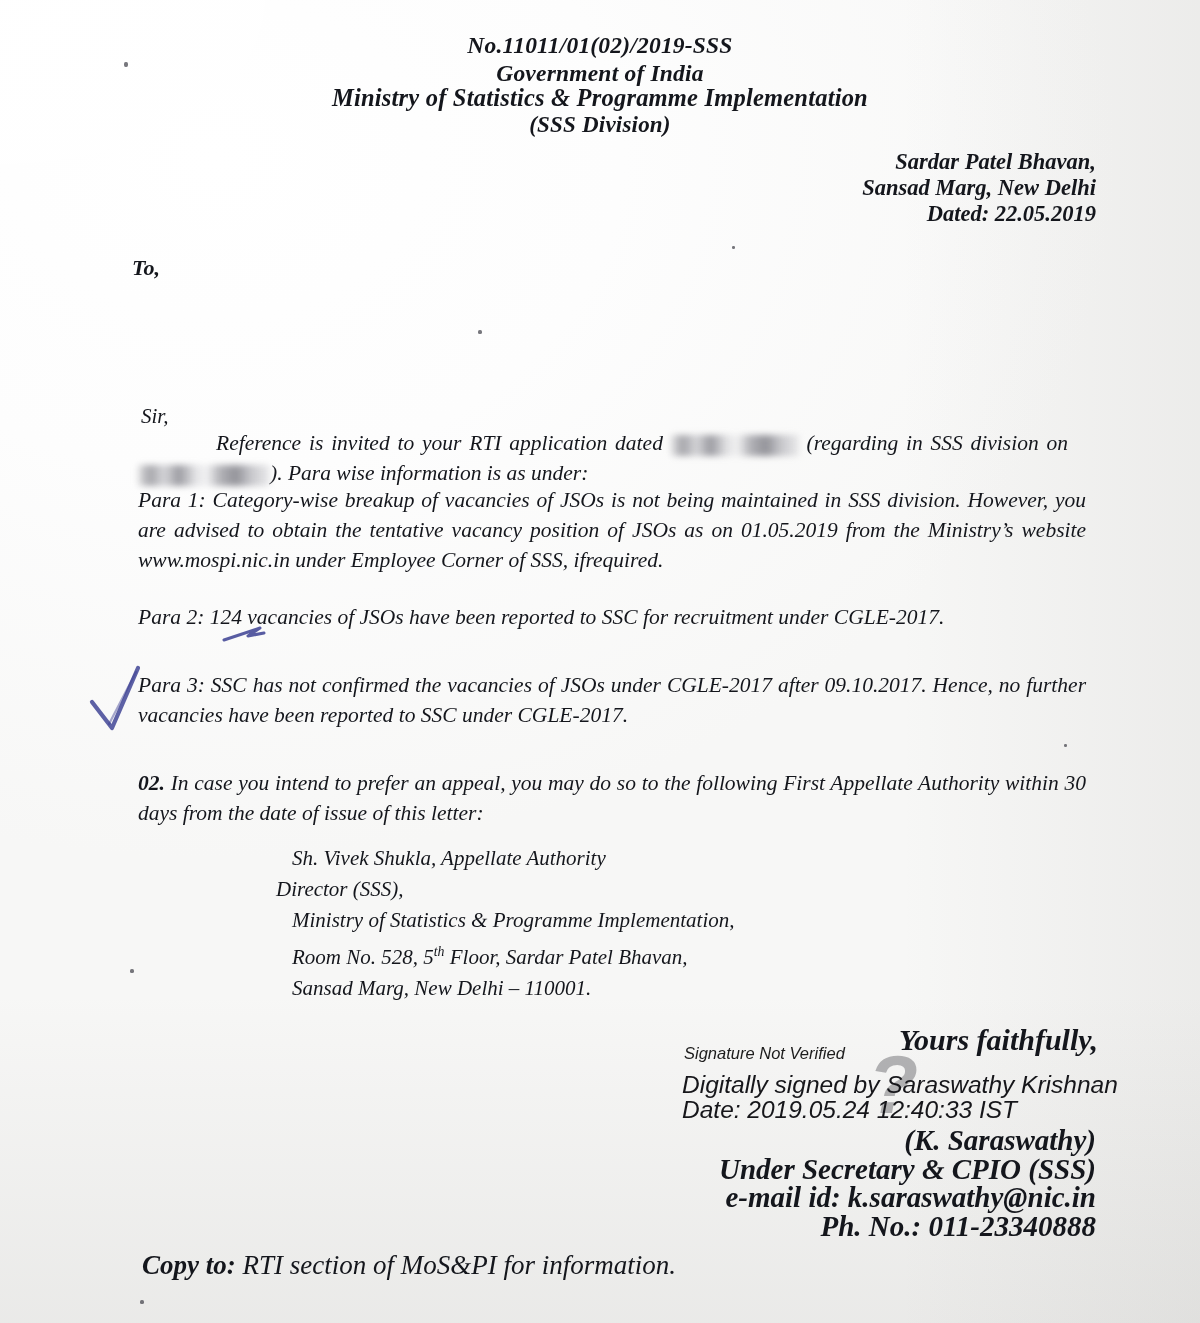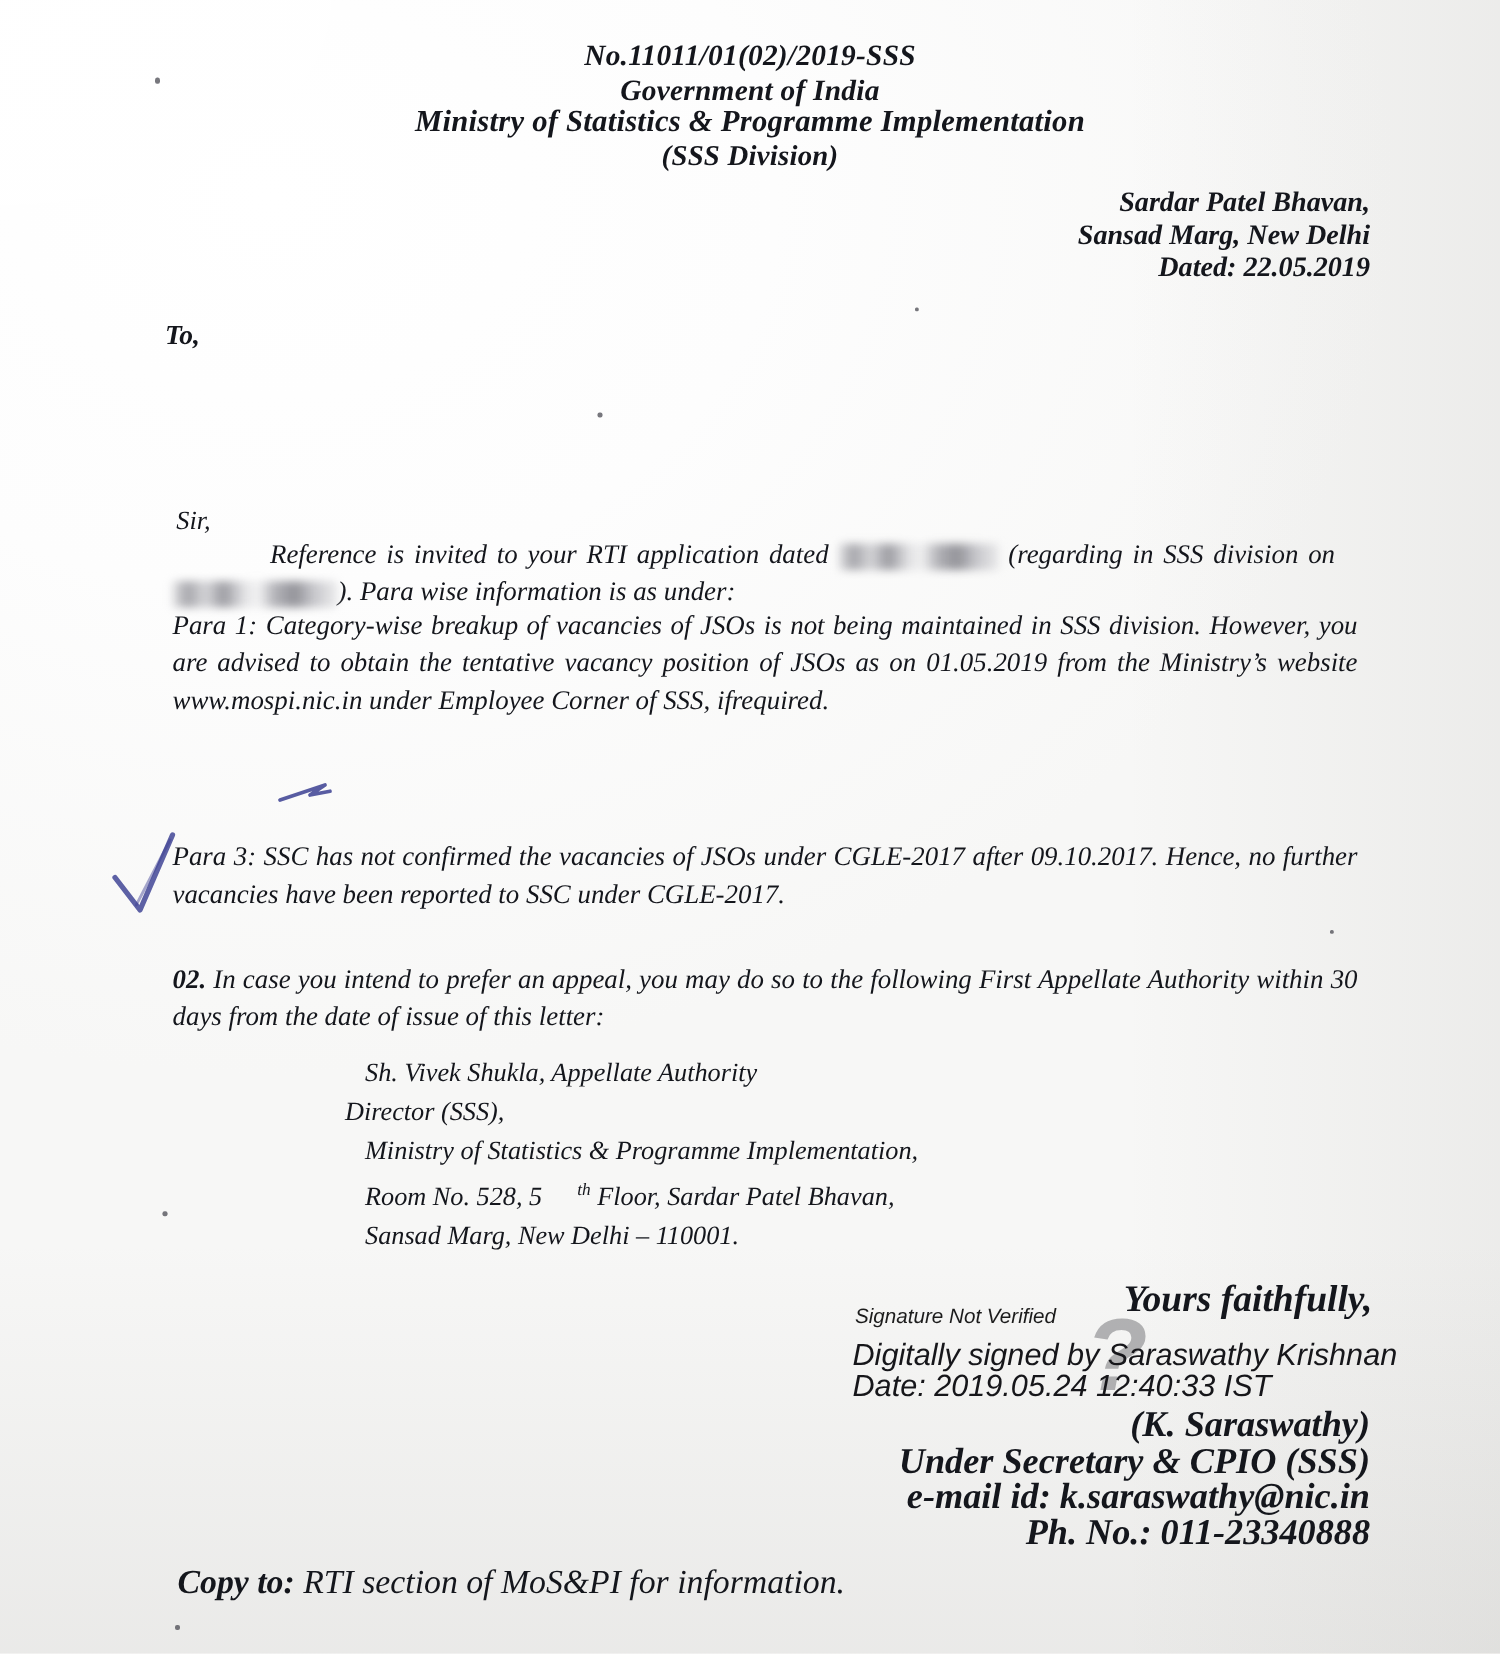--- a/index.html
+++ b/index.html
@@ -120,21 +120,21 @@
   .p02 { left: 138px; top: 768px; width: 948px; }
 
   .authority {
     position: absolute;
     left: 276px; top: 843px;
     font-size: 21px;
     line-height: 31px;
     white-space: nowrap;
   }
   .authority .ind { padding-left: 16px; display: inline-block; }
-  sup { font-size: .66em; vertical-align: super; margin-left: 28px; }
+  sup { font-size: .66em; vertical-align: super; }
 
   .yours {
     position: absolute;
     right: 102px; top: 1023px;
     font-weight: bold;
     font-size: 30px;
     white-space: nowrap;
   }
 
   
@@ -259,20 +259,24 @@
     <span class="redact redact-a"></span>
     <span>(regarding in SSS division on</span>
     <span class="redact redact-b"></span><span>). Para wise information is as under:</span>
   </div>
 
   <div class="body-p p1">
     <span>Para 1:</span>
     <span>Category-wise breakup of vacancies of JSOs is not being maintained in SSS division. However, you are advised to obtain the tentative vacancy position of JSOs as on 01.05.2019 from the Ministry’s website www.mospi.nic.in under Employee Corner of SSS, ifrequired.</span>
   </div>
 
+  <div class="body-p p2">
+    <span>Para 2:</span>
+    <span>124 vacancies of JSOs have been reported to SSC for recruitment under CGLE-2017.</span>
+  </div>
 
   <div class="body-p p3">
     <span>Para 3:</span>
     <span>SSC has not confirmed the vacancies of JSOs under CGLE-2017 after 09.10.2017. Hence, no further vacancies have been reported to SSC under CGLE-2017.</span>
   </div>
 
   <div class="body-p p02">
     <b>02.</b>
     <span>In case you intend to prefer an appeal, you may do so to the following First Appellate Authority within 30 days from the date of issue of this letter:</span>
   </div>

